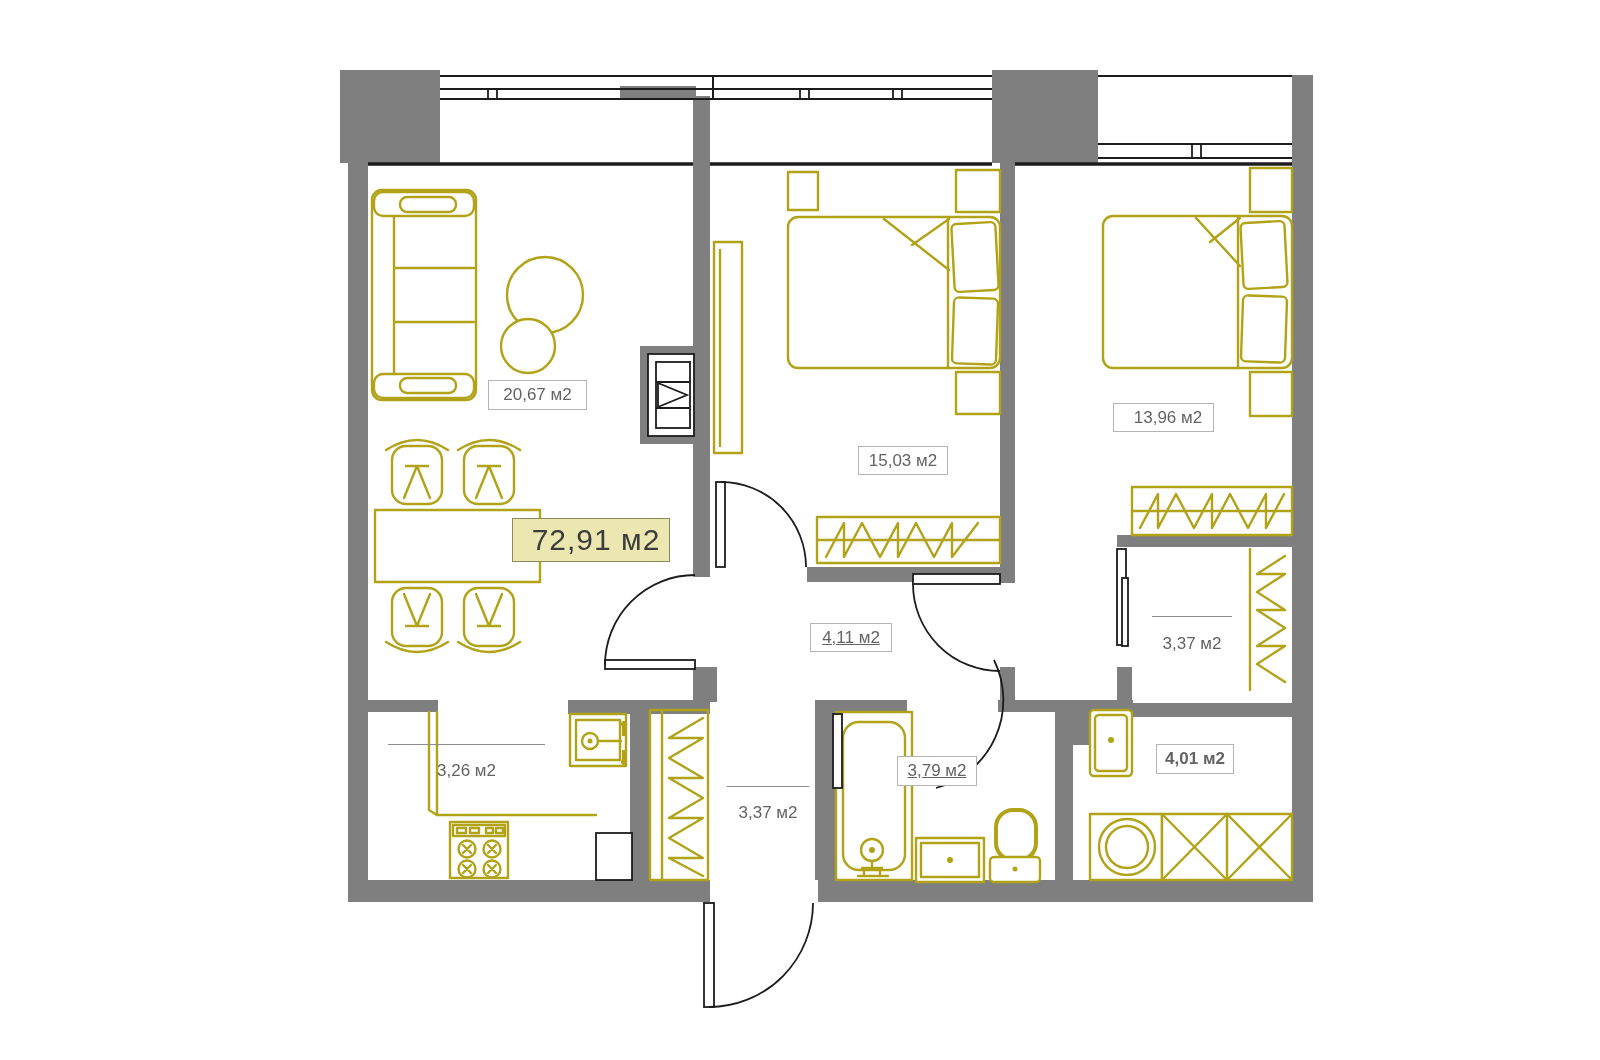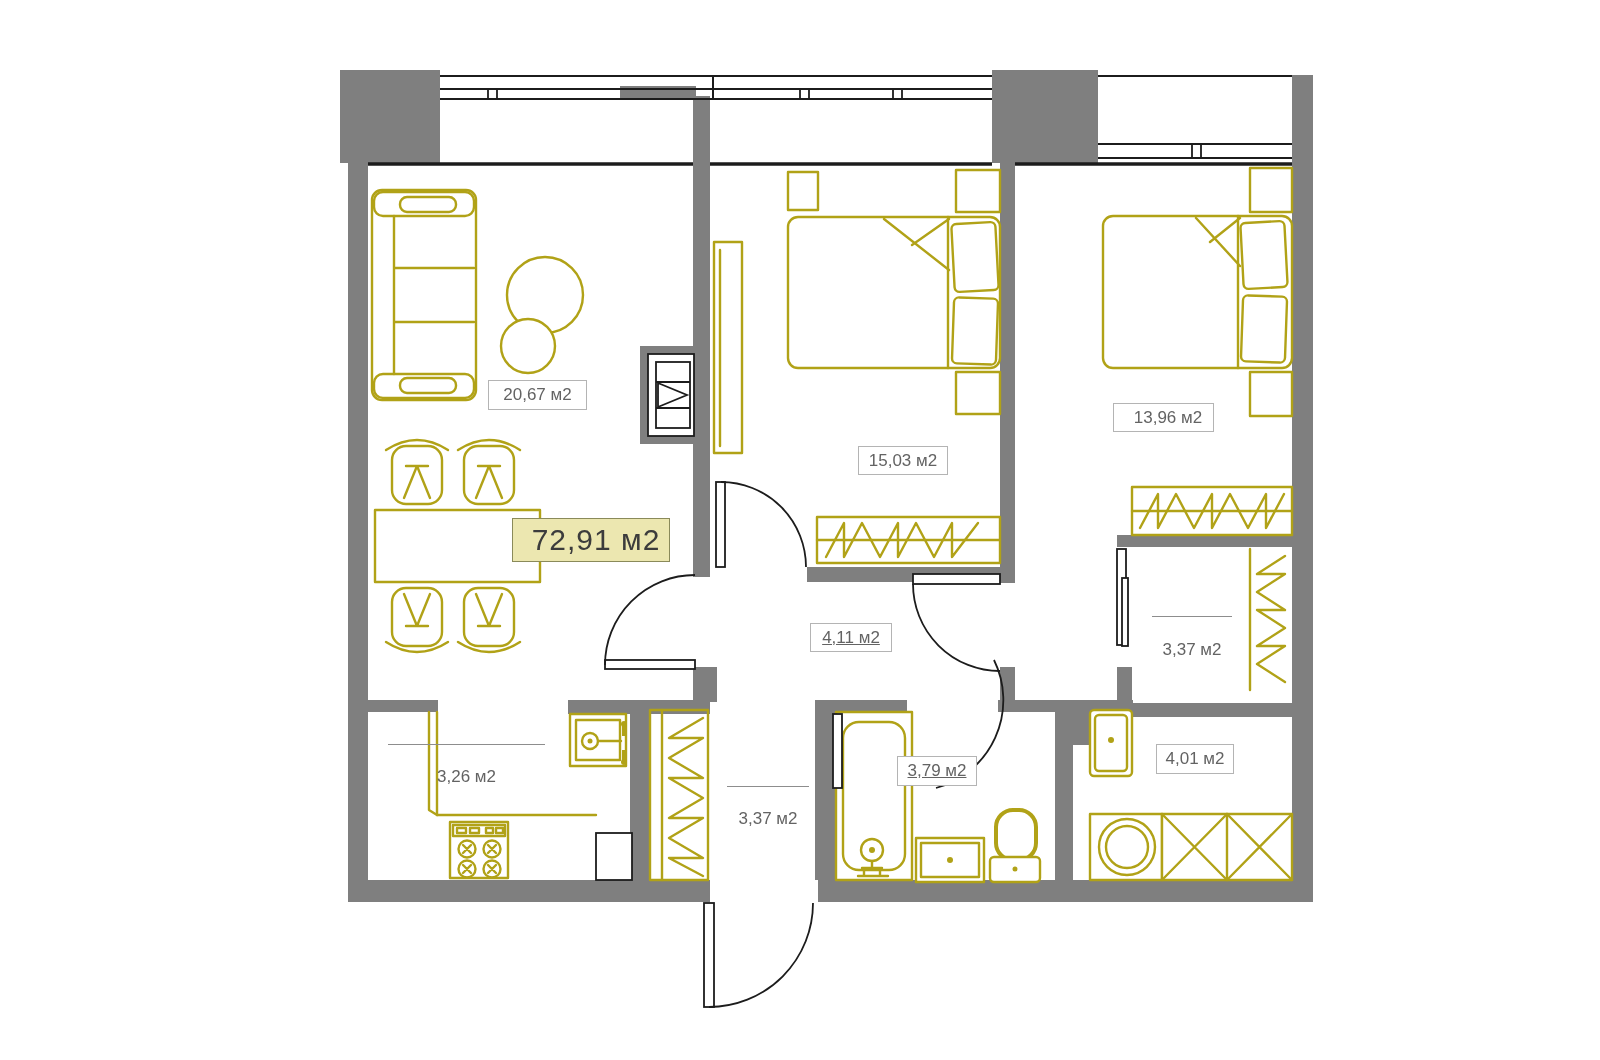--- a/index.html
+++ b/index.html
@@ -13,21 +13,21 @@
   .furn{stroke:var(--furniture,#b1a217);stroke-width:2.4;fill:none;stroke-linejoin:round;stroke-linecap:round;}
   .furnf{stroke:var(--furniture,#b1a217);stroke-width:2.4;fill:#ffffff;stroke-linejoin:round;}
   .furnthick{stroke:var(--furniture,#b1a217);stroke-width:4;fill:none;stroke-linejoin:round;}
   .furndot{fill:var(--furniture,#b1a217);stroke:none;}
   .leaf{fill:#ffffff;stroke:var(--line,#1c1c1c);stroke-width:1.8;}
   .arc{fill:none;stroke:var(--line,#1c1c1c);stroke-width:1.8;}
   .whitebox{fill:#ffffff;stroke:var(--line,#1c1c1c);stroke-width:1.8;}
   .area-label{position:absolute;display:flex;align-items:center;justify-content:center;
       background:var(--label_bg,#fff);border:1px solid var(--label_border,#b4b4b4);
       color:var(--label_text,#636363);font-size:17px;white-space:nowrap;z-index:5;}
-  .area-label.overline{border:none;border-top:1.5px solid #8d8d8d;background:transparent;padding-top:18px;}
+  .area-label.overline{border:none;border-top:1.5px solid #8d8d8d;background:transparent;padding-top:12px;}
   #total-badge{position:absolute;display:flex;align-items:center;justify-content:center;
       background:var(--badge_bg,#ece7b0);border:1px solid var(--badge_border,#8a8a5a);
       color:var(--badge_text,#3c3c3c);font-size:30px;letter-spacing:1px;z-index:6;padding-left:10px;}
 </style>
 </head>
 <body>
 
 <div id="stage">
 
 <svg id="plan-svg" width="1600" height="1060" viewBox="0 0 1600 1060">
@@ -256,16 +256,16 @@
   <div class="area-label" style="left:810px;top:623px;width:80px;height:27px;text-decoration:underline;">4,11 м2</div>
 
   <div class="area-label overline" style="left:1152px;top:616px;width:80px;height:30px;">3,37 м2</div>
 
   <div class="area-label overline" style="left:388px;top:744px;width:157px;height:28px;">3,26 м2</div>
 
   <div class="area-label overline" style="left:727px;top:786px;width:82px;height:28px;">3,37 м2</div>
 
   <div class="area-label" style="left:897px;top:756px;width:78px;height:28px;text-decoration:underline;">3,79 м2</div>
 
-  <div class="area-label" style="left:1156px;top:744px;width:76px;height:28px;">4,01 м2</div>
+  <div class="area-label" style="left:1156px;top:744px;width:76px;height:28px;font-weight:bold;">4,01 м2</div>
 
   <div id="total-badge" style="left:512px;top:518px;width:146px;height:42px;">72,91 м2</div>
 </div>
 
 </body></html>

